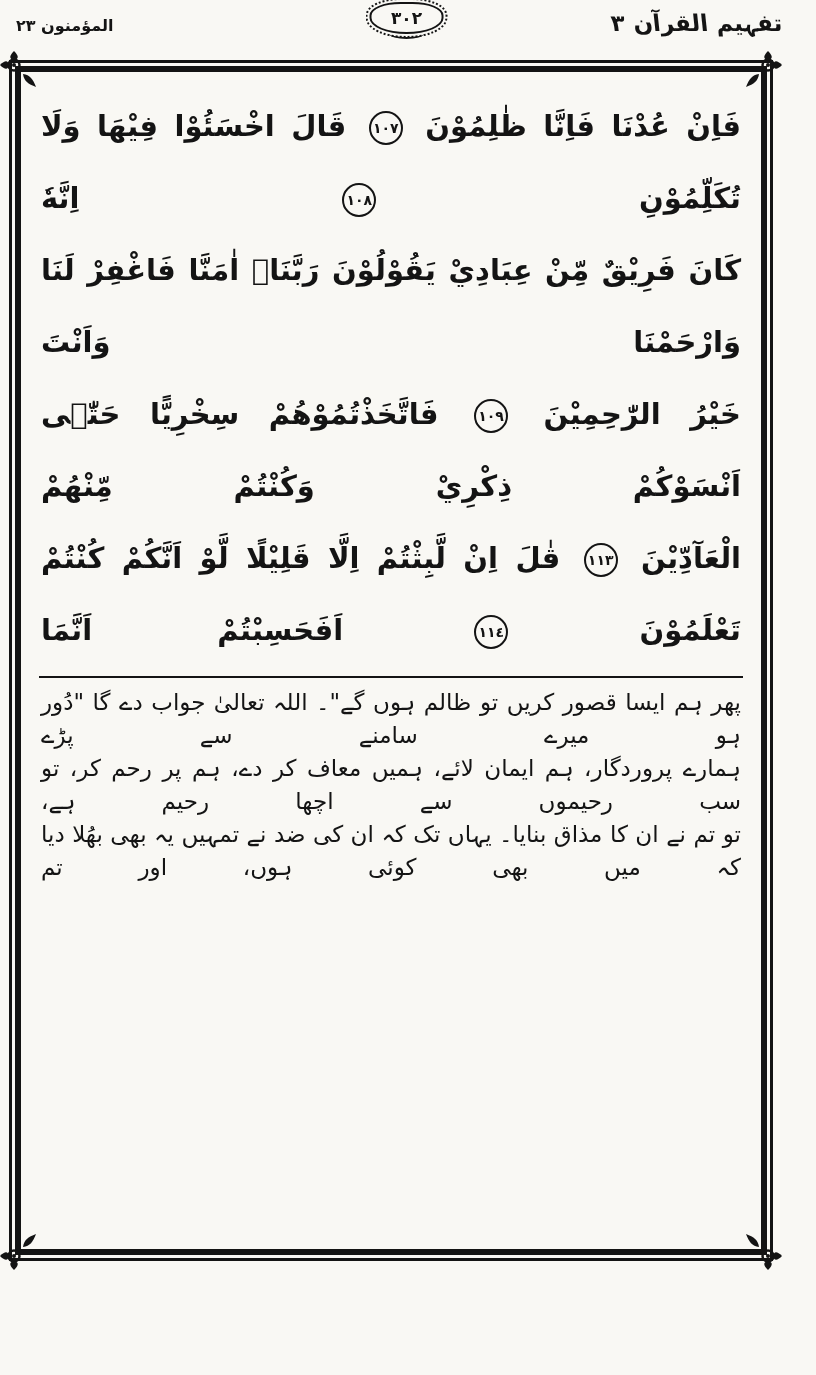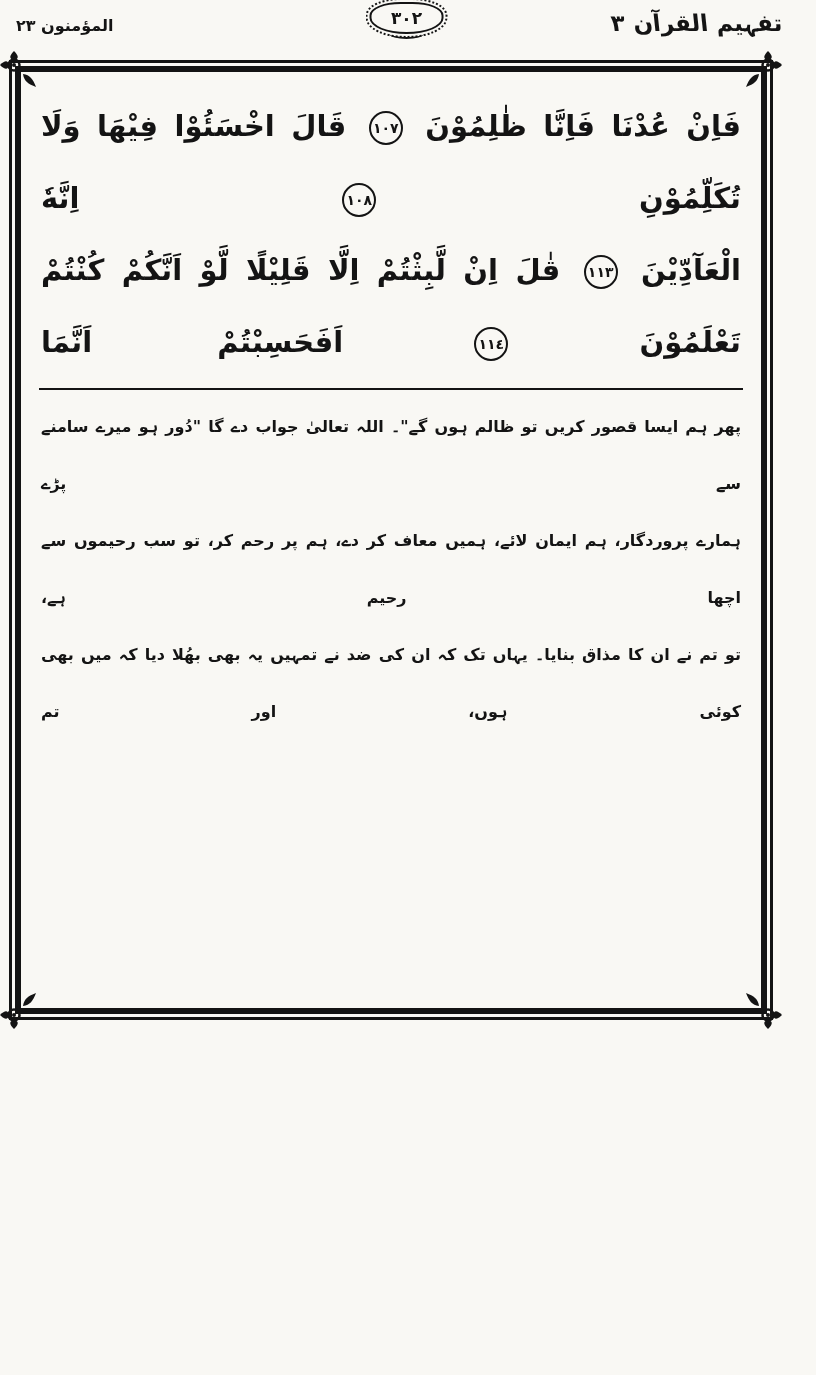--- a/index.html
+++ b/index.html
@@ -40,21 +40,21 @@
   }
   .medallion::after{
     content:""; position:absolute; bottom:-7px; left:50%; transform:translateX(-50%);
     width:34px; height:8px; border-bottom:2px solid var(--ink);
     border-radius:0 0 60% 60%;
   }
   .medallion-num{ font-size:17px; font-weight:bold; }
 
   
   .frame{
-    position:absolute; left:9px; top:60px; width:764px; height:960px;
+    position:absolute; left:9px; top:60px; width:764px; height:1201px;
     border:3px solid var(--ink);
   }
   .frame-inner{
     position:absolute; inset:3px;
     border:6px solid var(--ink);
     background:var(--paper);
   }
   .corner-orn{ position:absolute; width:40px; height:40px; z-index:5; }
   .corner-tl{ top:-14px; left:-14px; }
   .corner-tr{ top:-14px; right:-14px; transform:scaleX(-1); }
@@ -83,22 +83,22 @@
     font-size:14px; font-weight:bold;
     vertical-align:middle;
     margin:0 6px;
     line-height:1;
   }
   .sep-rule{ border-top:2px solid var(--ink); margin:8px 0 6px 0; }
 
   
   .urdu-block{ padding:2px 2px 0 2px; }
   .urdu-line{
-    font-size:16px; font-weight:bold;
-    line-height:57px;
+    font-size:23px; font-weight:normal;
+    line-height:33px;
     text-align:justify; text-align-last:justify;
   }
 </style>
 </head>
 <body>
 
 <div class="running-header">
   <div class="hdr-right">تفہیم القرآن ۳</div>
   <div class="medallion">
     <span class="medallion-num">۳۰۲</span>
@@ -143,20 +143,22 @@
       <path d="M2 16 C7 11 10 11 11 16 C10 21 7 21 2 16 Z" stroke="none"></path>
       <path d="M25 25 C32 26 35 30 38 38 C30 35 26 32 25 25 Z" stroke="none"></path>
     </g>
   </svg>
 
   <div class="frame-inner">
     <div class="content">
 
       <div class="quran-block">
           <div class="quran-line"><span>فَاِنْ عُدْنَا فَاِنَّا ظٰلِمُوْنَ</span> <span class="ayah-num">١٠٧</span> <span>قَالَ اخْسَئُوْا فِيْهَا وَلَا تُكَلِّمُوْنِ</span> <span class="ayah-num">١٠٨</span> <span>اِنَّهٗ</span> </div>
+          <div class="quran-line"><span>كَانَ فَرِيْقٌ مِّنْ عِبَادِيْ يَقُوْلُوْنَ رَبَّنَاۤ اٰمَنَّا فَاغْفِرْ لَنَا وَارْحَمْنَا وَاَنْتَ</span> </div>
+          <div class="quran-line"><span>خَيْرُ الرّٰحِمِيْنَ</span> <span class="ayah-num">١٠٩</span> <span>فَاتَّخَذْتُمُوْهُمْ سِخْرِيًّا حَتّٰۤى اَنْسَوْكُمْ ذِكْرِيْ وَكُنْتُمْ مِّنْهُمْ</span> </div>
           <div class="quran-line"><span>الْعَآدِّيْنَ</span> <span class="ayah-num">١١٣</span> <span>قٰلَ اِنْ لَّبِثْتُمْ اِلَّا قَلِيْلًا لَّوْ اَنَّكُمْ كُنْتُمْ تَعْلَمُوْنَ</span> <span class="ayah-num">١١٤</span> <span>اَفَحَسِبْتُمْ اَنَّمَا</span> </div>
         </div>
 
       <div class="sep-rule"></div>
 
       <div class="urdu-block">
           <div class="urdu-line">پھر ہم ایسا قصور کریں تو ظالم ہوں گے"۔ اللہ تعالیٰ جواب دے گا "دُور ہو میرے سامنے سے پڑے</div>
           <div class="urdu-line">ہمارے پروردگار، ہم ایمان لائے، ہمیں معاف کر دے، ہم پر رحم کر، تو سب رحیموں سے اچھا رحیم ہے،</div>
           <div class="urdu-line">تو تم نے ان کا مذاق بنایا۔ یہاں تک کہ ان کی ضد نے تمہیں یہ بھی بھُلا دیا کہ میں بھی کوئی ہوں، اور تم</div>
         </div>

